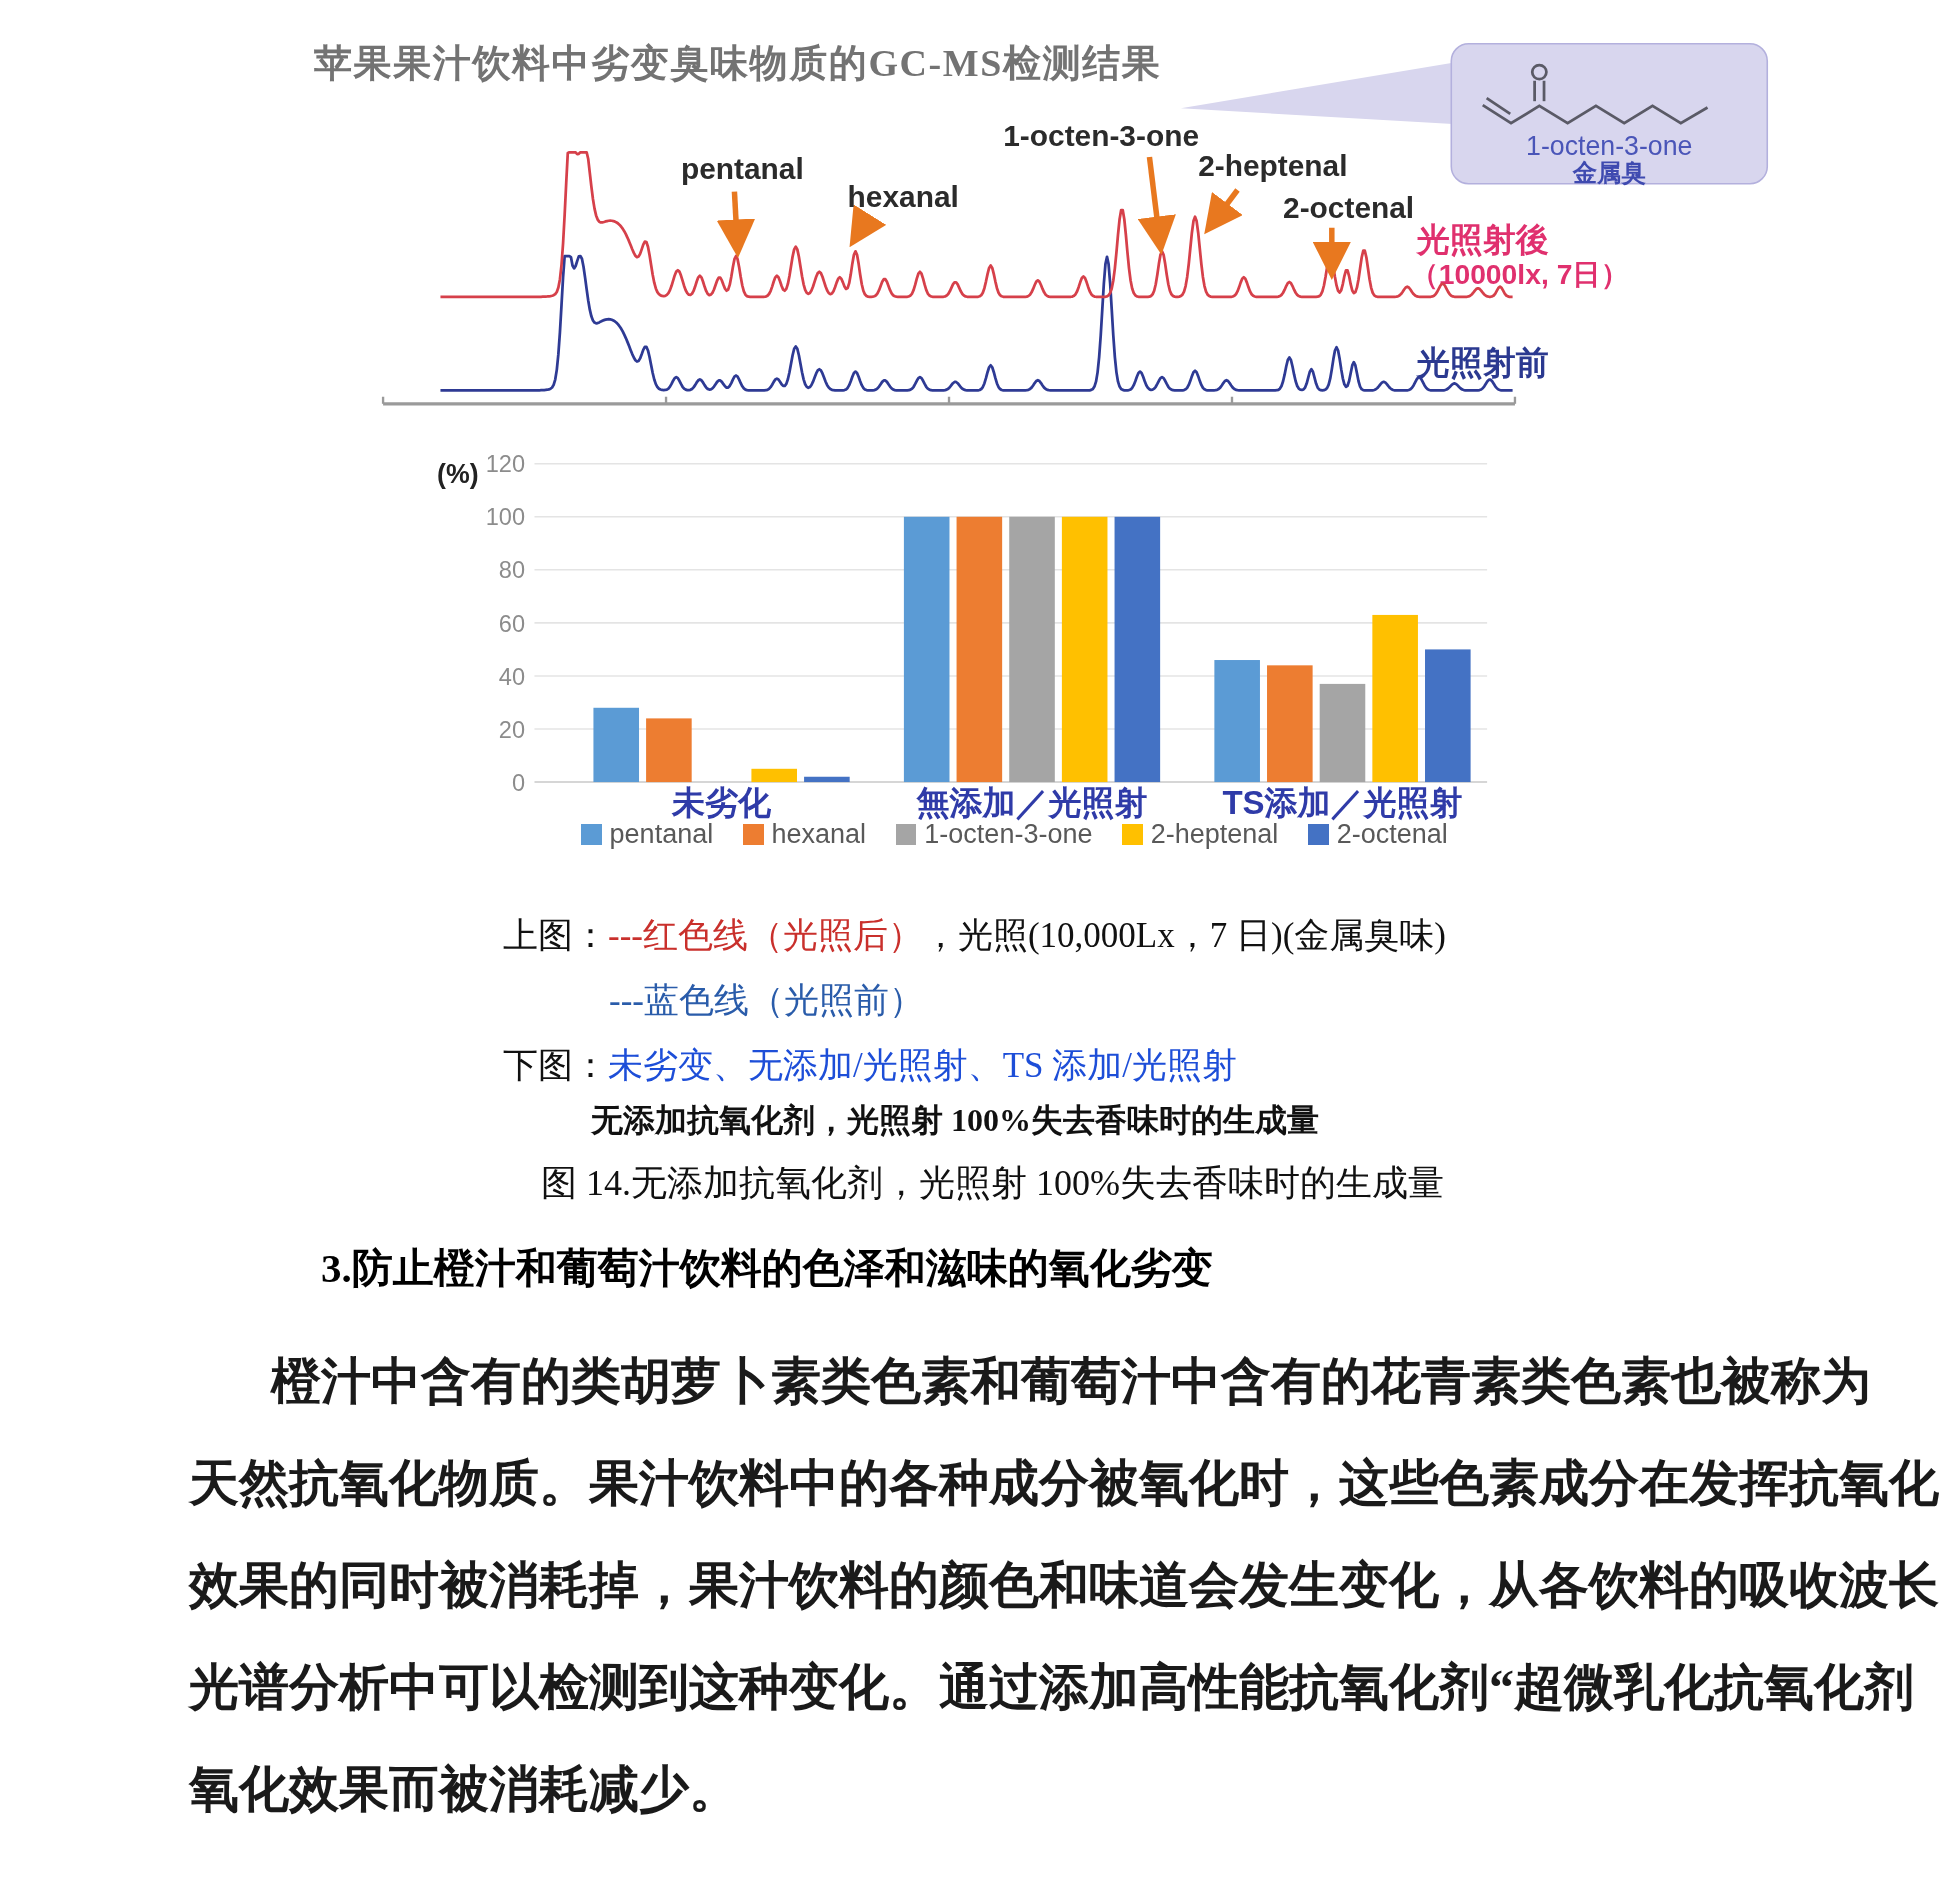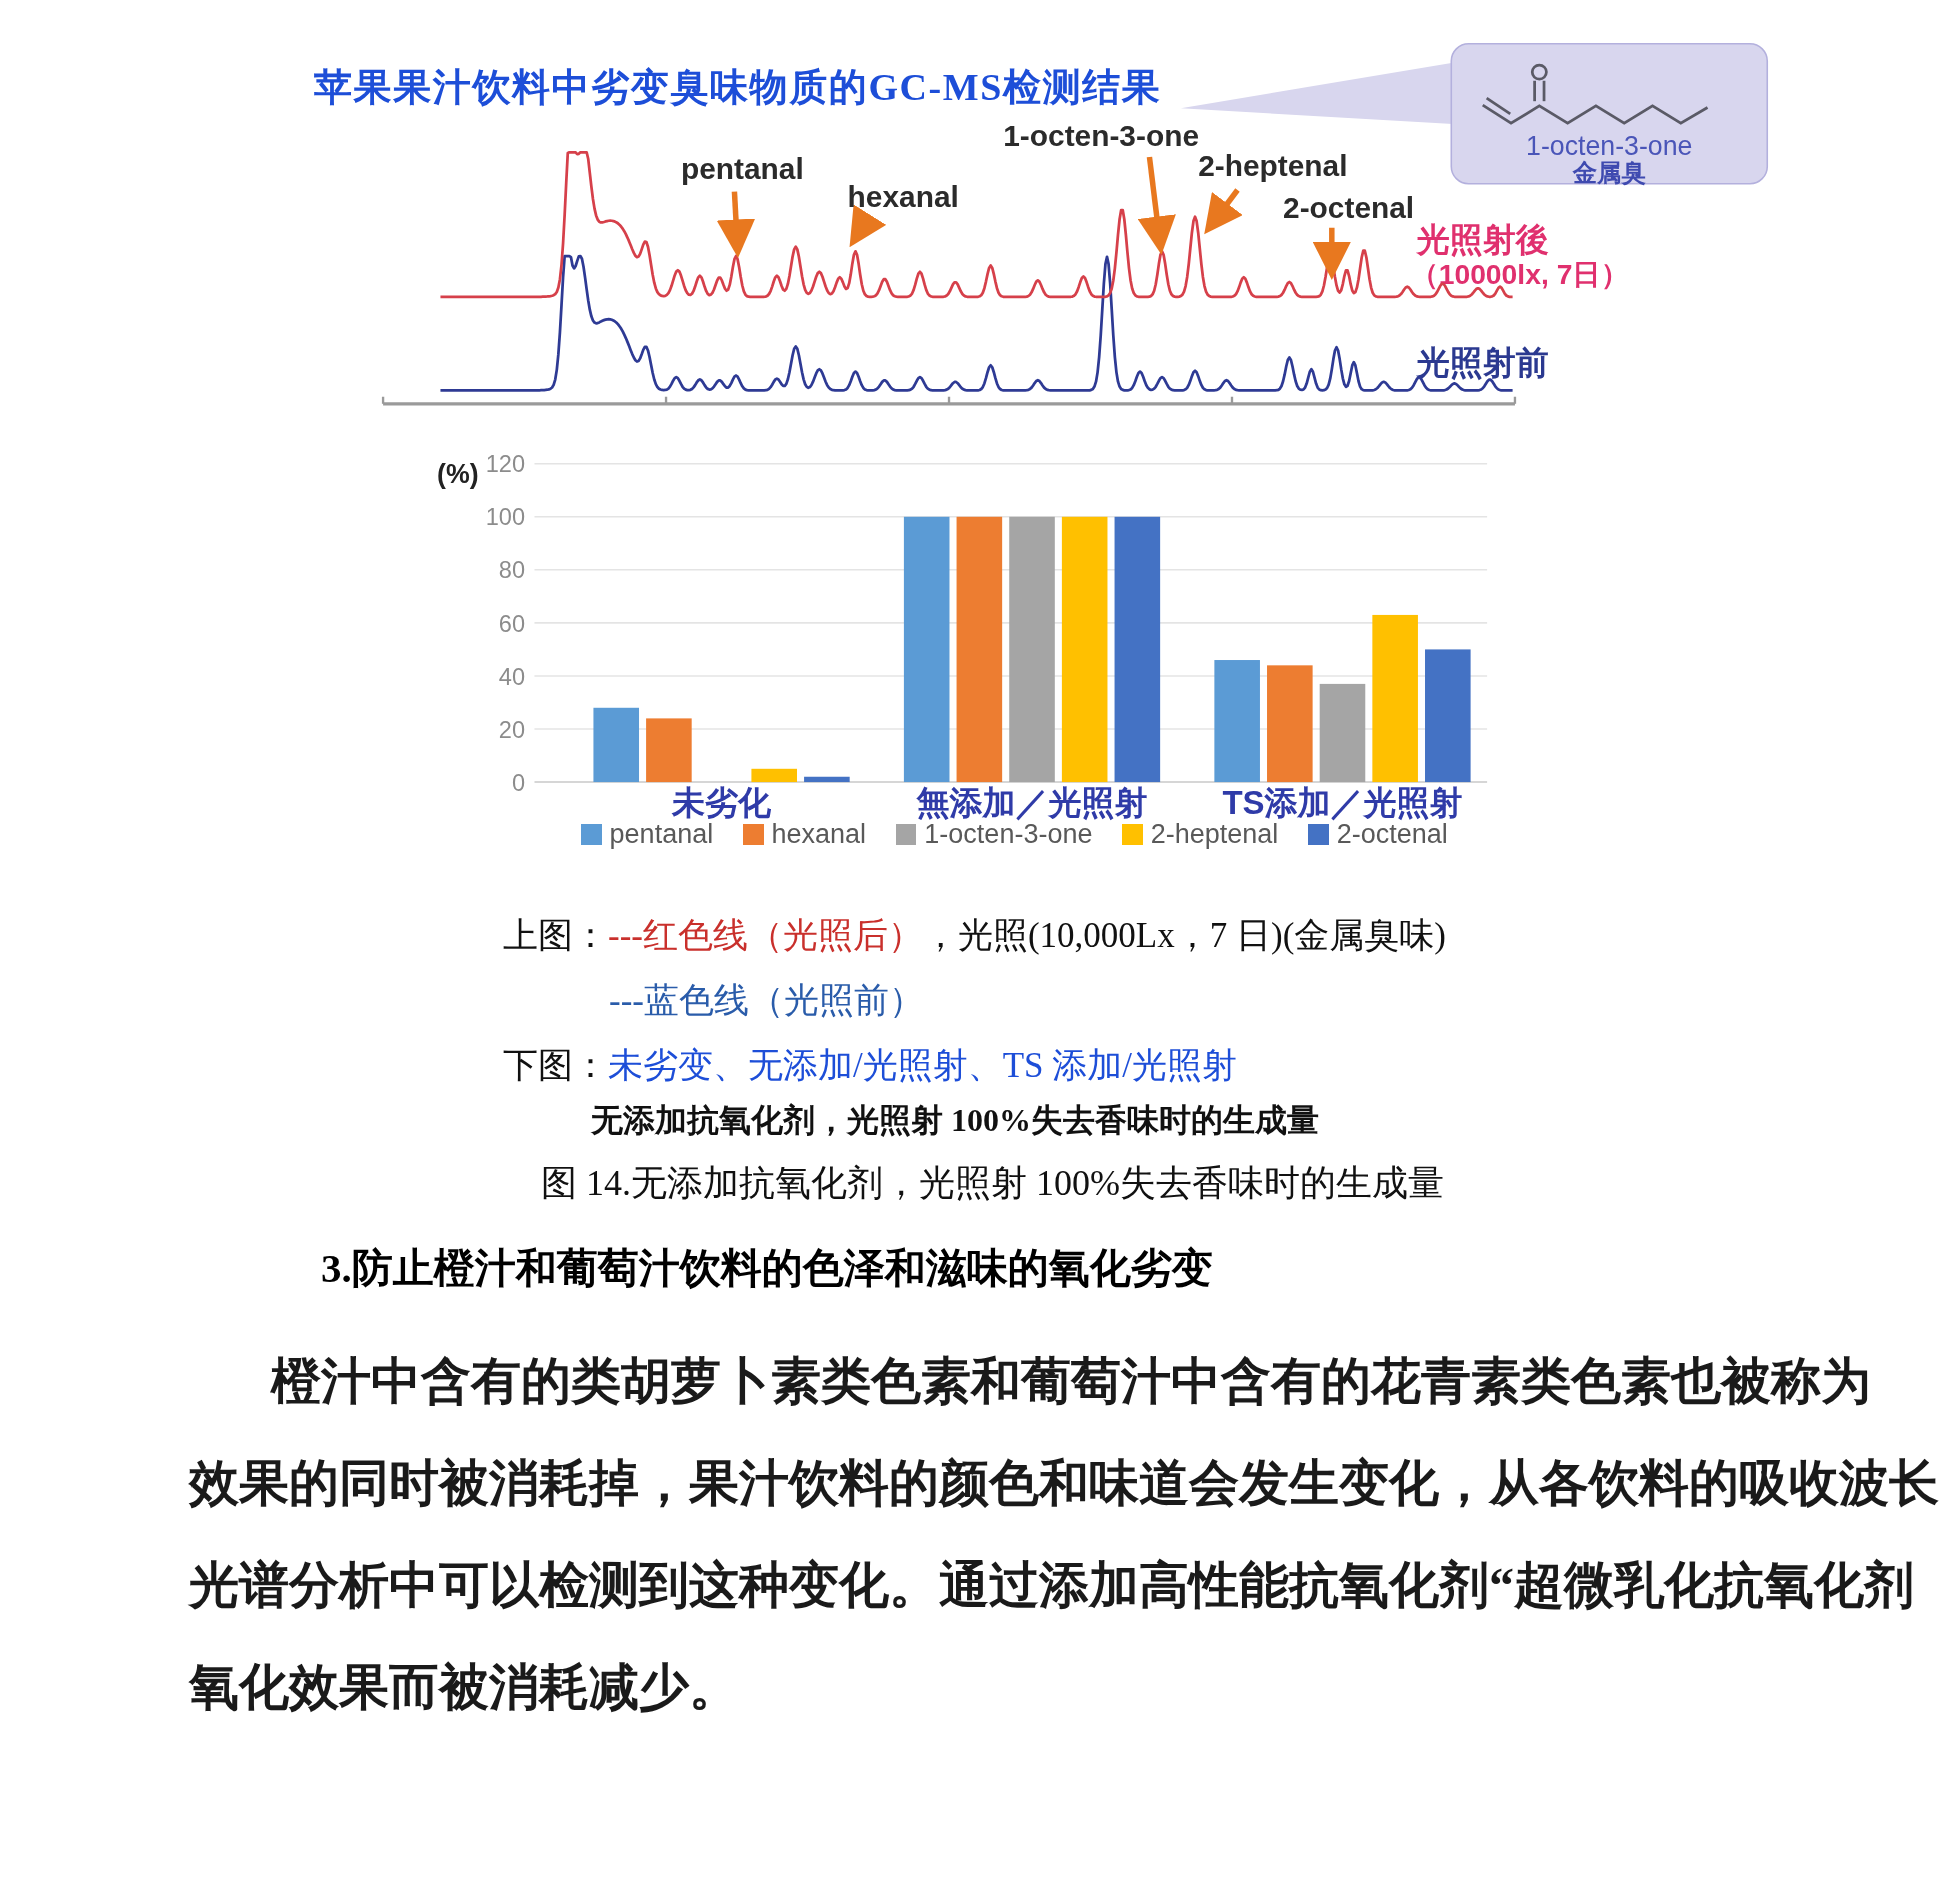--- a/index.html
+++ b/index.html
@@ -1,19 +1,19 @@
 <!DOCTYPE html>
 <html style="font-size:12.6px"><head>
 <meta charset="utf-8">
 <style>
   html,body{margin:0;padding:0;background:#ffffff;}
   body{width:1950px;height:1902px;position:relative;overflow:hidden;
        font-family:"Liberation Serif", serif;color:#1a1a1a;}
   .abs{position:absolute;}
-  .doc-title{left:314px;top:38px;font-size:38px;font-weight:700;letter-spacing:1.6px;color:#1d4ed8;margin-top:24px;}
+  .doc-title{left:314px;top:38px;font-size:38px;font-weight:700;letter-spacing:1.6px;color:#737373;}
   .section-heading{left:292px;top:1241px;font-size:41px;font-weight:700;color:#000;margin-left:29px;}
   .cap{font-size:35px;color:#111;white-space:nowrap;}
   .cap-a{left:503px;top:912px;}
   .cap-b{left:609px;top:977px;}
   .cap-c{left:503px;top:1042px;}
   .cap-d{left:591px;top:1099px;font-size:32px;font-weight:700;}
   .cap-e{left:541px;top:1159px;font-size:36px;}
   .red-seg{color:#c9302c;}
   .blue-seg{color:#1d4ed8;}
   .body-block{left:189px;top:1330px;width:1503px;}
@@ -150,17 +150,18 @@
 <div class="abs cap cap-c">
   <span>下图：</span><span class="blue-seg">未劣变、无添加/光照射、TS 添加/光照射</span>
 </div>
 <div class="abs cap cap-d">无添加抗氧化剂，光照射 100%失去香味时的生成量</div>
 <div class="abs cap cap-e">图 14.无添加抗氧化剂，光照射 100%失去香味时的生成量</div>
 
 <div class="abs section-heading">3.防止橙汁和葡萄汁饮料的色泽和滋味的氧化劣变</div>
 
 <div class="abs body-block">
   <div class="body-line first">橙汁中含有的类胡萝卜素类色素和葡萄汁中含有的花青素类色素也被称为</div>
+  <div class="body-line">天然抗氧化物质。果汁饮料中的各种成分被氧化时，这些色素成分在发挥抗氧化</div>
   <div class="body-line">效果的同时被消耗掉，果汁饮料的颜色和味道会发生变化，从各饮料的吸收波长</div>
   <div class="body-line">光谱分析中可以检测到这种变化。通过添加高性能抗氧化剂“超微乳化抗氧化剂</div>
   <div class="body-line last">氧化效果而被消耗减少。</div>
 </div>
 
 
 </body></html>

